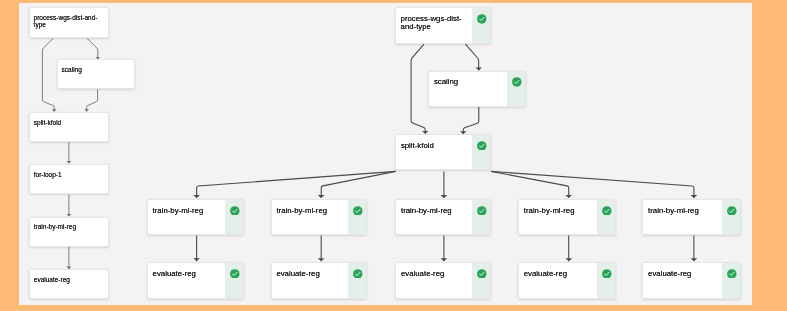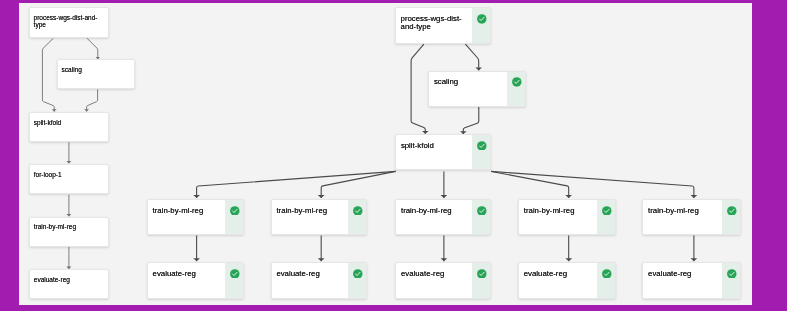--- a/index.html
+++ b/index.html
@@ -1,18 +1,18 @@
 <!DOCTYPE html>
 <html><head>
 <meta charset="utf-8">
 <title>Pipeline DAG</title>
 <style>
   html,body{margin:0;padding:0;background:#ffffff;}
   body{width:787px;height:311px;overflow:hidden;font-family:"Liberation Sans",sans-serif;-webkit-font-smoothing:antialiased;}
-  #root{position:relative;width:787px;height:311px;background:#a21caf;}
+  #root{position:relative;width:787px;height:311px;background:#fdba74;}
   .canvas{position:absolute;left:18.6px;top:2.6px;width:733.4px;height:302.2px;background:#f3f3f3;overflow:hidden;}
   .edges{position:absolute;left:0;top:0;width:733px;height:302px;}
   .node{position:absolute;background:#ffffff;border:1px solid #e6e6e6;border-radius:2px;box-sizing:border-box;
         box-shadow:0 1px 2.5px rgba(0,0,0,0.13);overflow:hidden;}
   .node .label{position:absolute;color:#1f1f1f;text-shadow:0 0 0.35px currentColor;}
   .node .statusbar{position:absolute;right:0;top:0;bottom:0;width:17.8px;background:#e3efe8;}
   .node .check{position:absolute;left:50%;top:5.4px;transform:translateX(-50%) translateX(0.8px);width:9.9px;height:9.9px;}
 </style>
 </head>
 <body>

